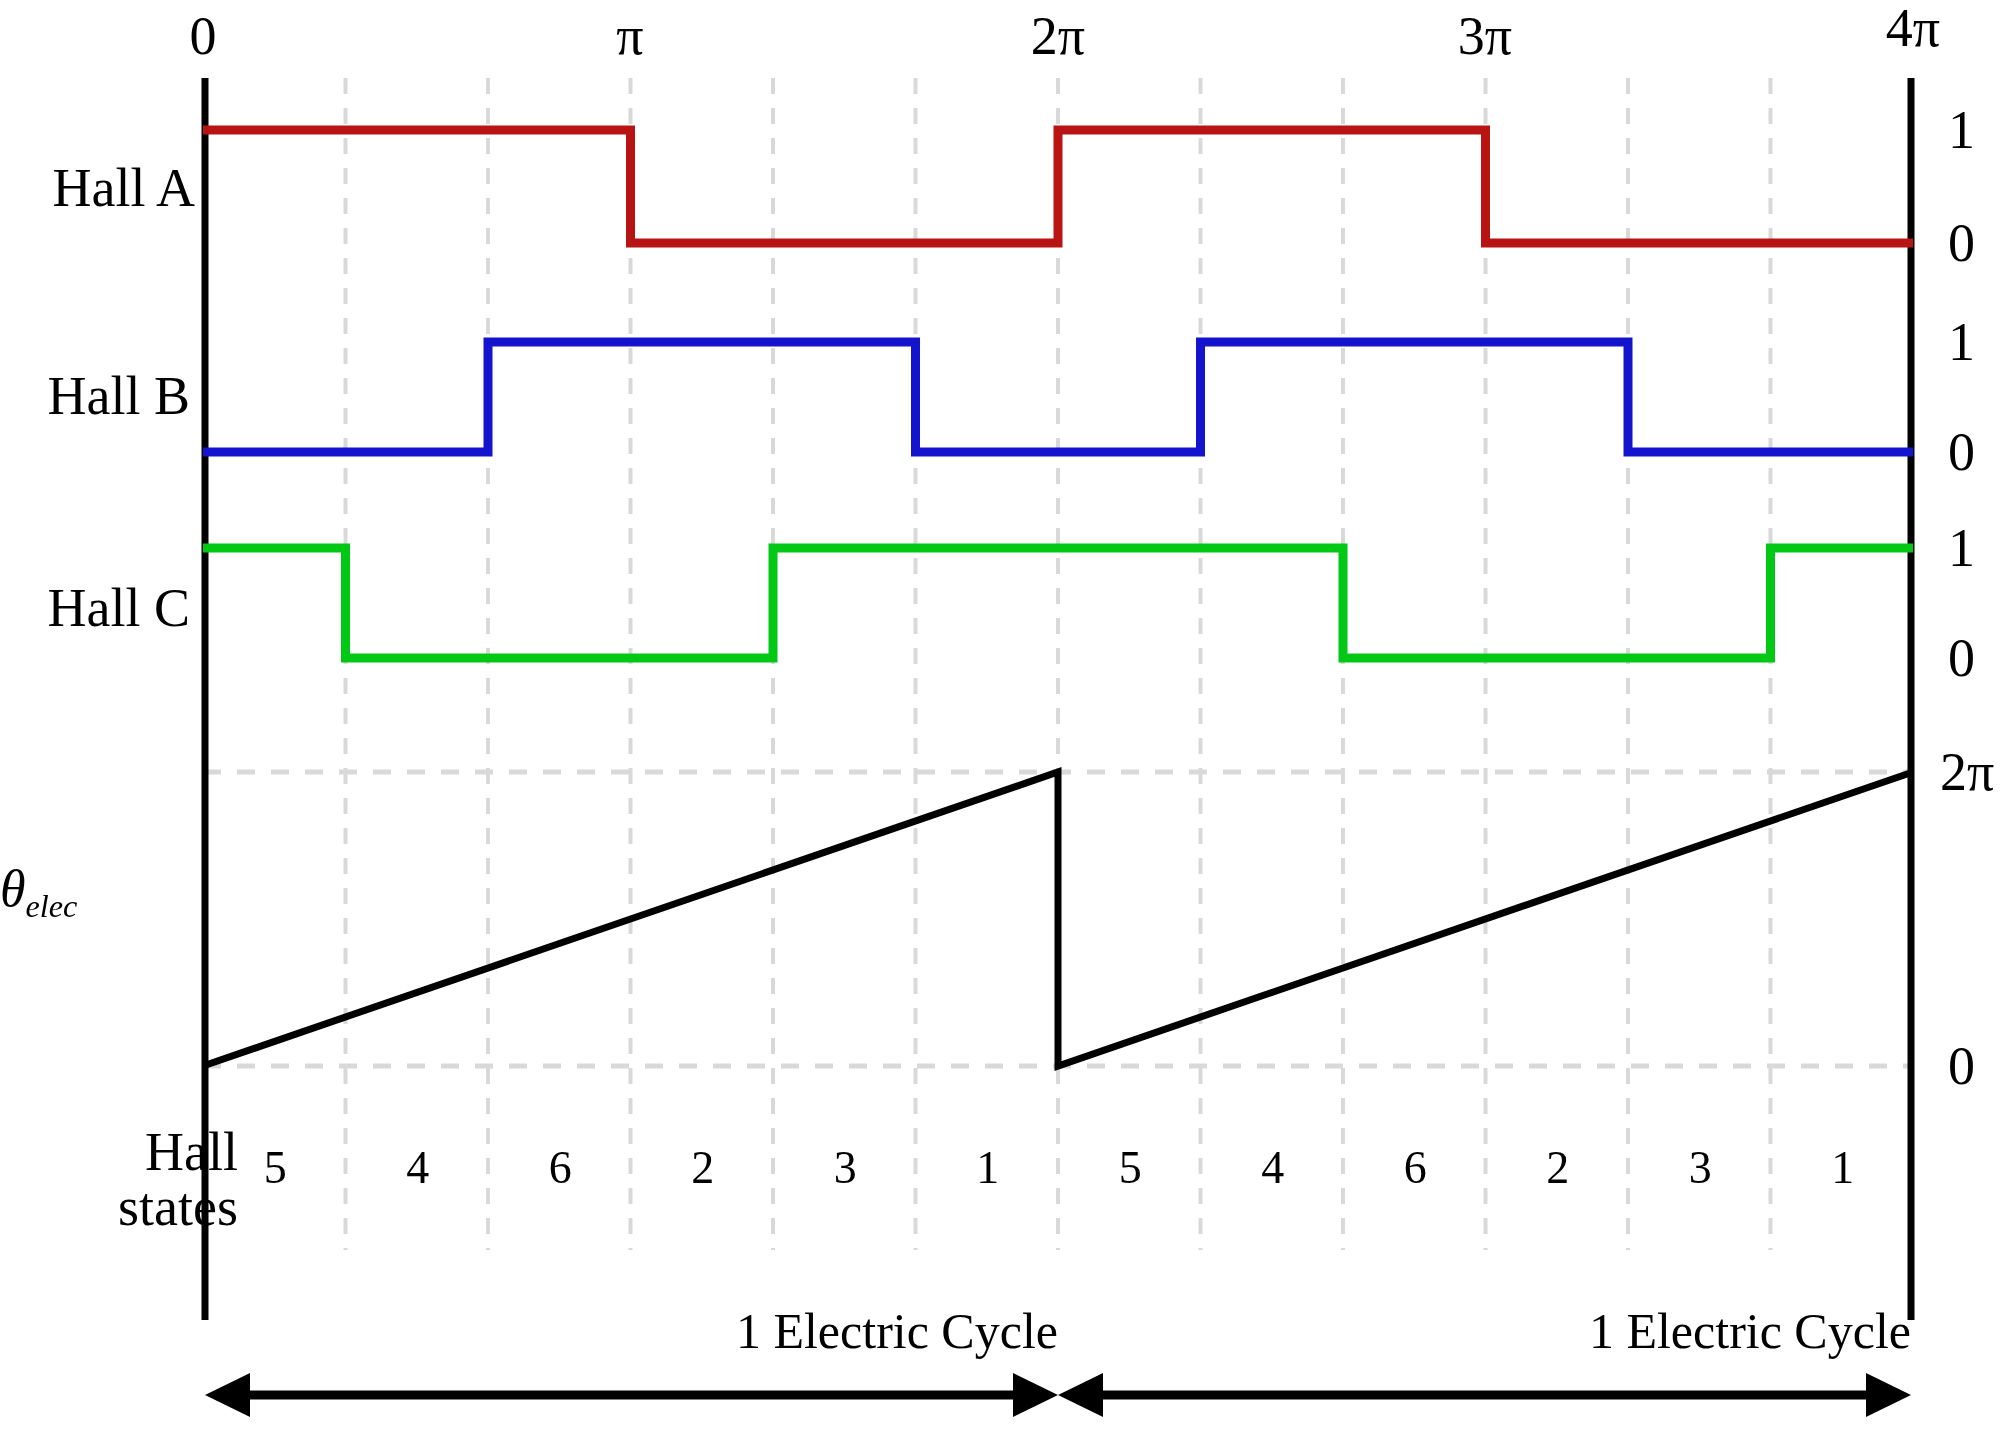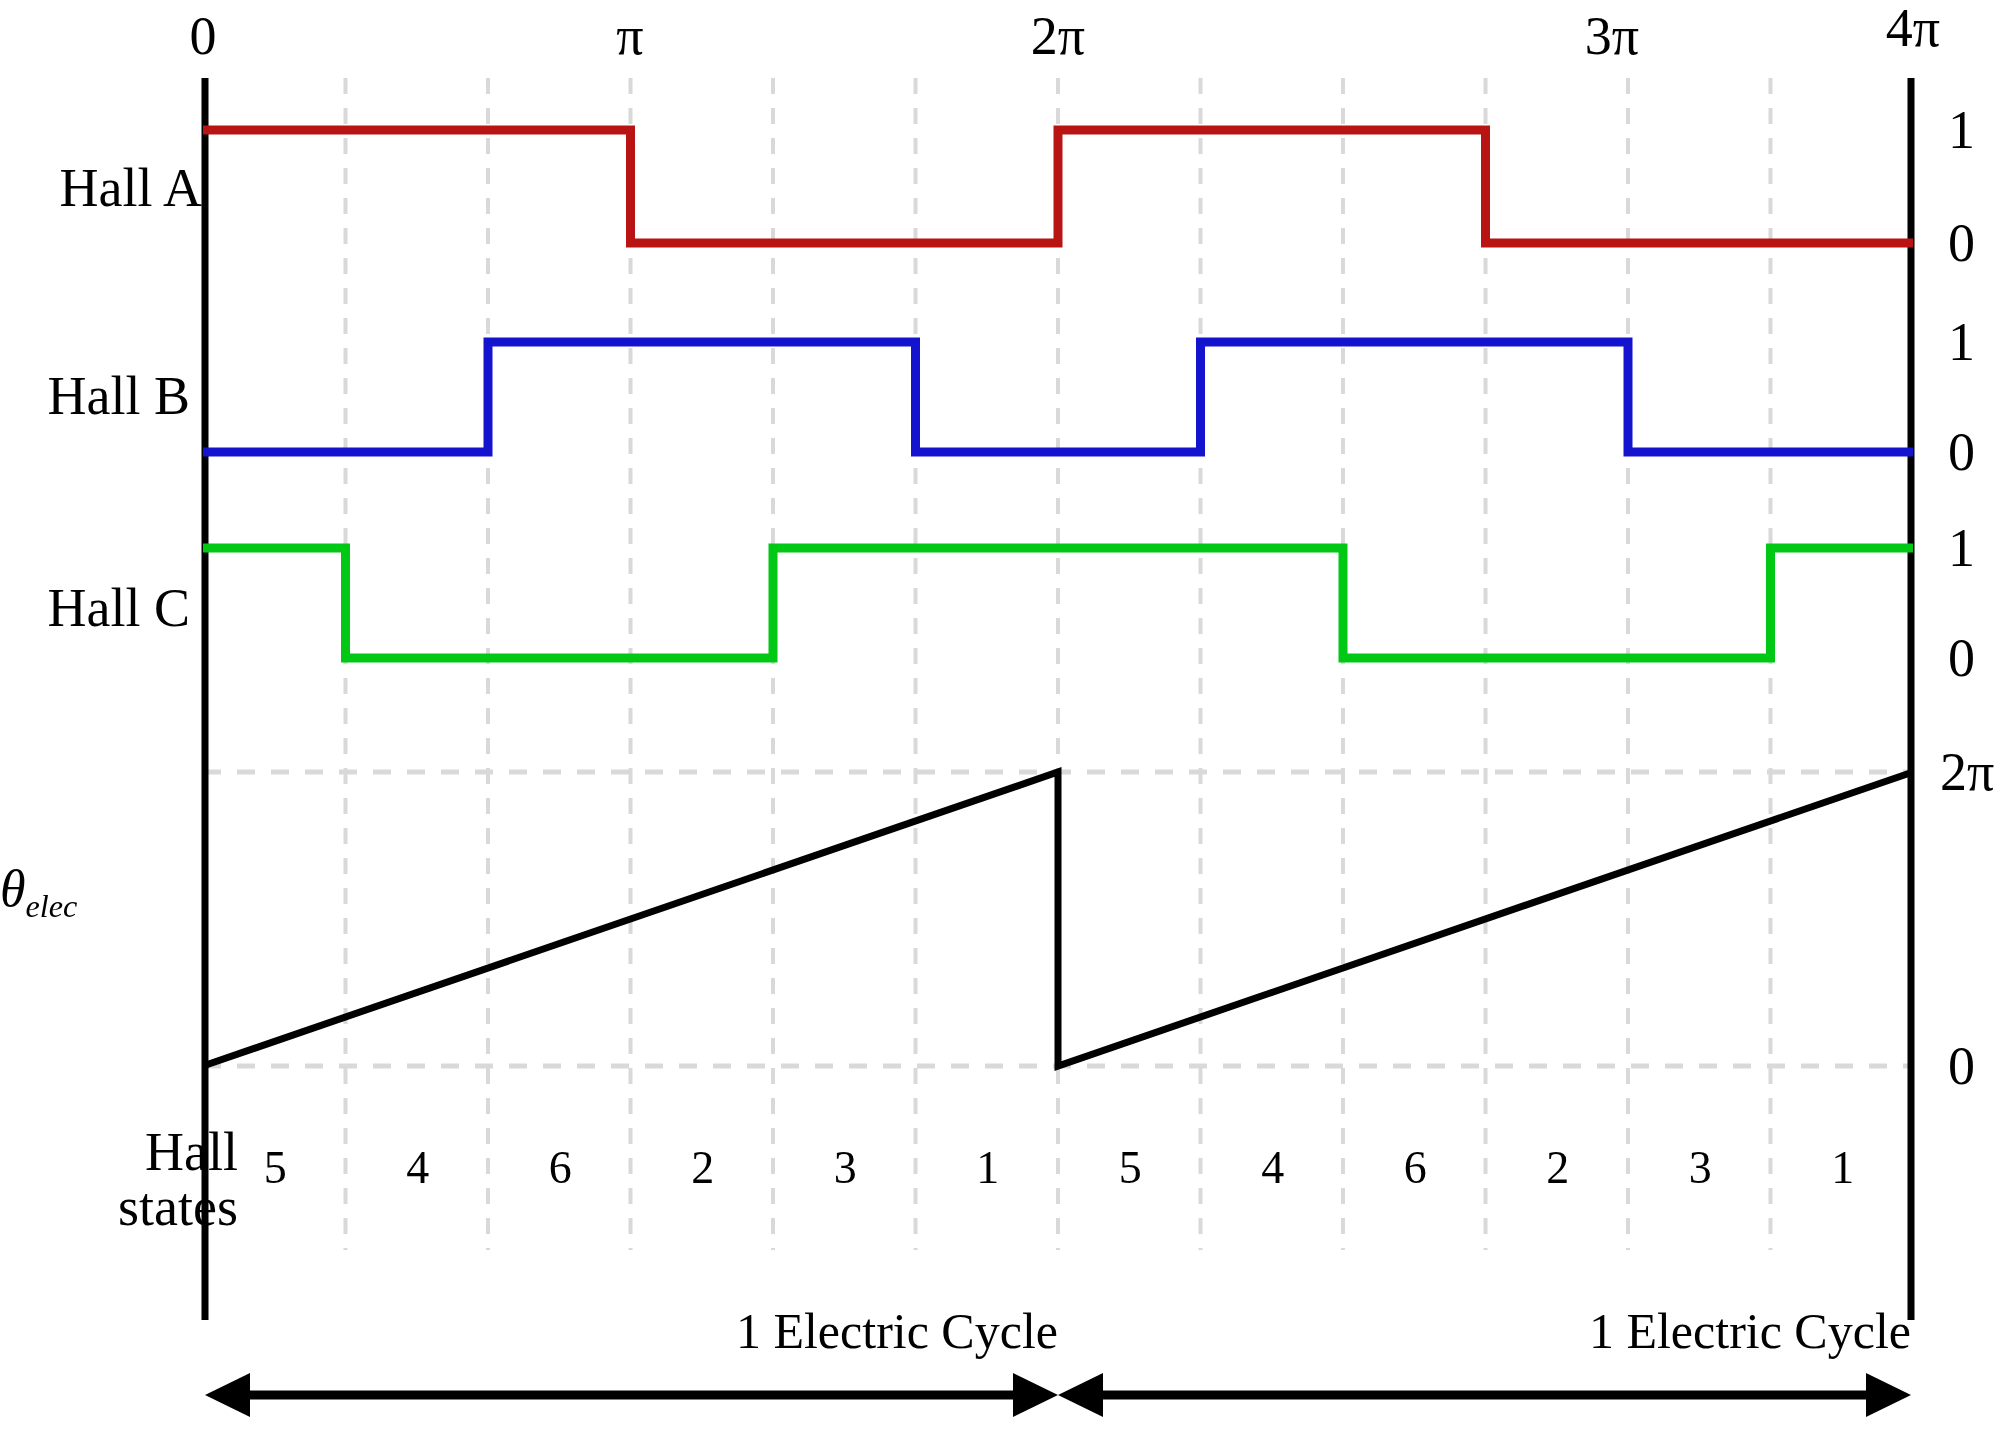--- a/index.html
+++ b/index.html
@@ -62,24 +62,24 @@
     <g>
       <line x1="1076" y1="1395" x2="1894" y2="1395" stroke="#000" stroke-width="9"></line>
       <polygon points="1058,1395 1103,1373 1103,1417"></polygon>
       <polygon points="1911,1395 1866,1373 1866,1417"></polygon>
     </g>
   </svg>
 
   <div class="lbl ticklabel" style="left:133px;top:8px;width:140px;">0</div>
   <div class="lbl ticklabel" style="left:560px;top:8px;width:140px;">π</div>
   <div class="lbl ticklabel" style="left:988px;top:8px;width:140px;">2π</div>
-  <div class="lbl ticklabel" style="left:1499px;top:8px;width:140px;text-align:right;">3π</div>
+  <div class="lbl ticklabel" style="left:1415px;top:8px;width:140px;">3π</div>
   <div class="lbl ticklabel" style="left:1843px;top:0;width:140px;">4π</div>
 
-  <div class="lbl rowlabel" style="left:12px;top:160px;width:190px;">Hall A</div>
+  <div class="lbl rowlabel" style="left:5px;top:160px;width:190px;">Hall A</div>
   <div class="lbl rowlabel" style="left:0px;top:368px;width:190px;">Hall B</div>
   <div class="lbl rowlabel" style="left:0px;top:580px;width:190px;font-family:Liberation Serif, serif;">Hall C</div>
 
   <div class="lbl theta" style="left:0px;top:862px;width:190px;text-align:left;">θ<sub>elec</sub></div>
 
   <div class="lbl hallstates" style="left:0px;top:1125px;width:190px;padding-left:48px;">Hall<br>states</div>
 
   <div class="lbl sidelabel" style="left:1948px;top:102px;width:70px;">1</div>
   <div class="lbl sidelabel" style="left:1948px;top:215px;width:70px;">0</div>
 

